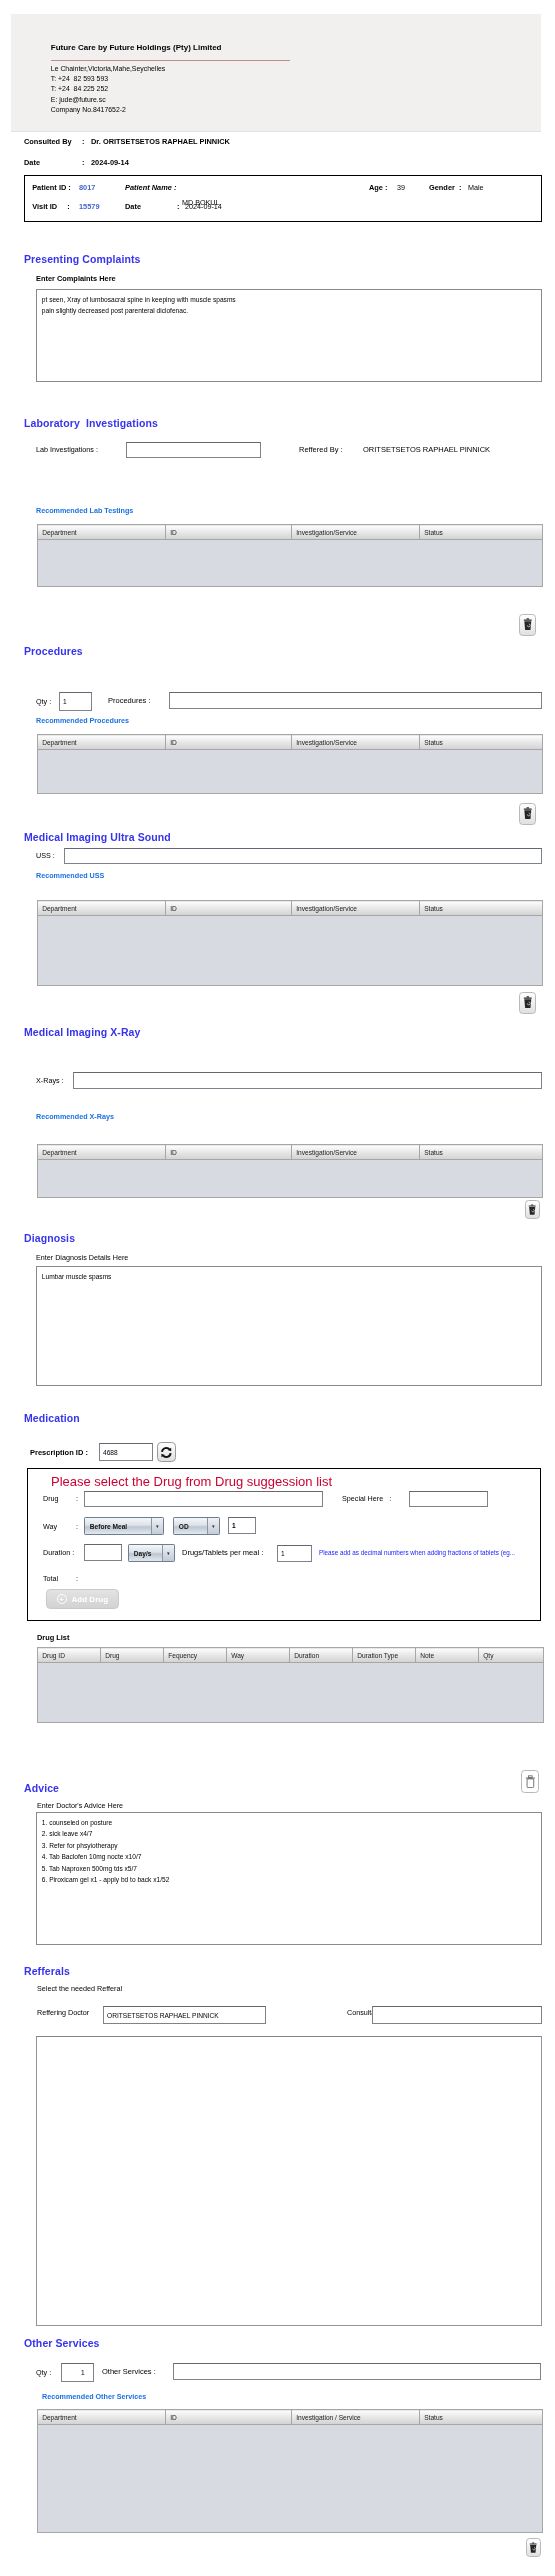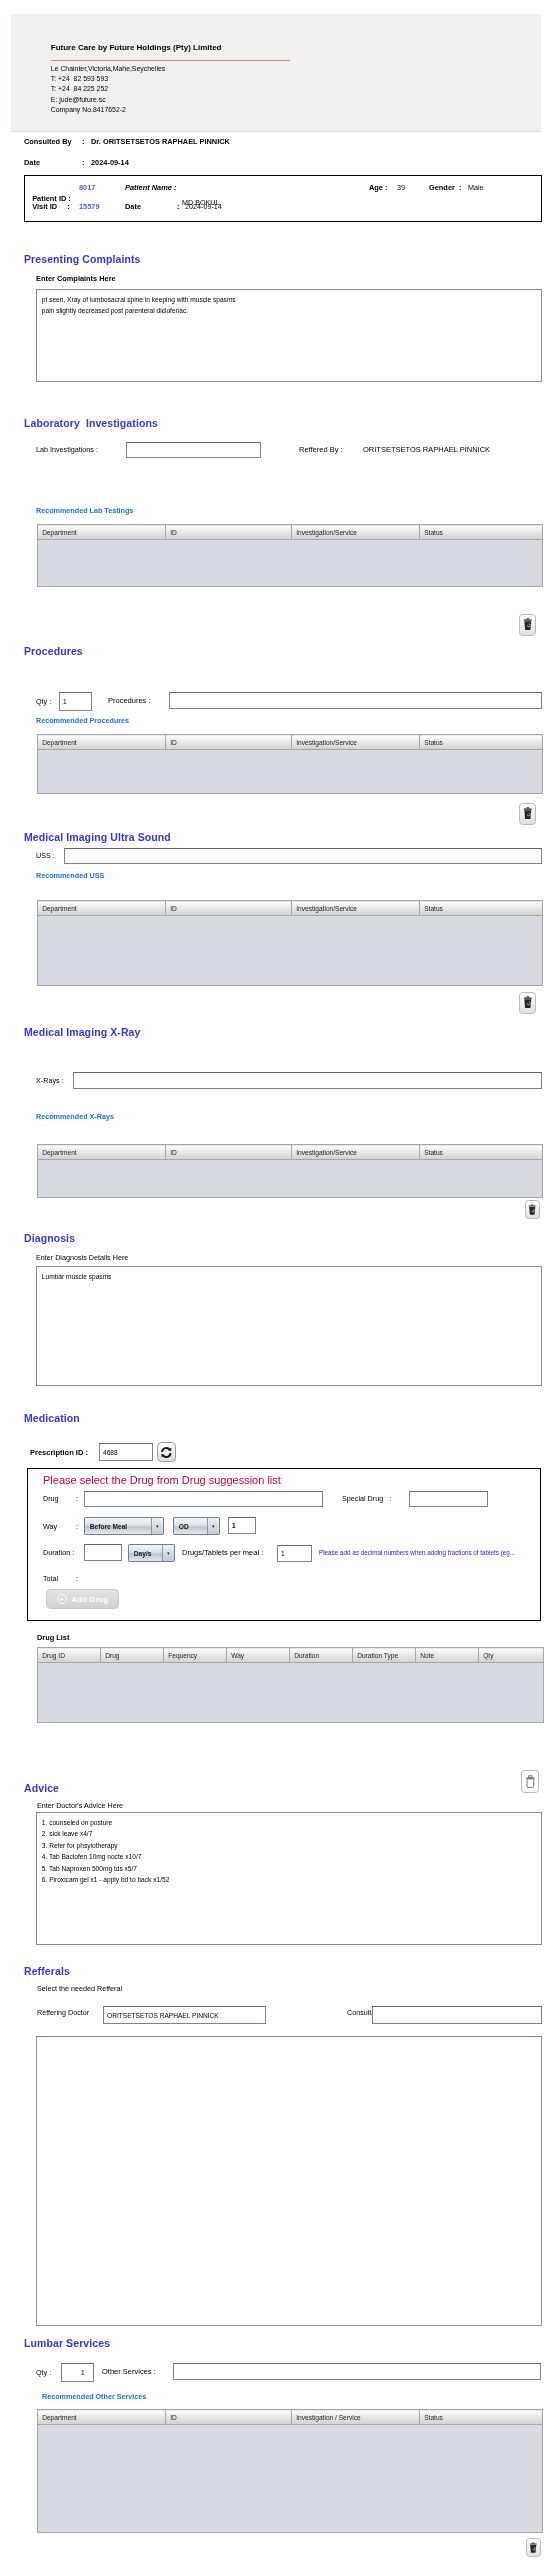--- a/index.html
+++ b/index.html
@@ -27,21 +27,21 @@
        font-size:6.6px;font-weight:bold;color:#111;height:18px;padding-left:4.8px;}
   .sel .sel-txt{flex:1;}
   .sel .arrow-box{width:11.4px;height:100%;display:flex;align-items:center;justify-content:center;
        border-left:0.6px solid #8a97a6;background:linear-gradient(#eef1f5,#c2cbd7);font-size:4.2px;color:#222;}
   .add-btn{box-sizing:border-box;display:flex;align-items:center;gap:4.8px;border:0.6px solid #c9c9c9;border-radius:4.2px;
        background:linear-gradient(#e3e3e3,#d2d2d2);color:#fff;font-size:8px;font-weight:bold;
        padding:0 9.6px;height:20.3px;}
   .plus-circ{width:10.2px;height:10.2px;border:1.2px solid #fff;border-radius:50%;display:flex;align-items:center;
        justify-content:center;font-size:7.2px;font-weight:bold;color:#fff;line-height:1;box-sizing:border-box;}
   .blue-val{color:#4666c8;font-weight:bold;}
-  .red-txt{color:#cc0033;font-size:11px;}
+  .red-txt{color:#cc0033;font-size:13px;margin-left:8px;}
   .blue-hint{color:#1b1bff;font-size:6.3px;}
   .refresh-btn{box-sizing:border-box;width:19px;height:20.3px;border:0.6px solid #9a9a9a;border-radius:4.2px;
        background:linear-gradient(#ffffff,#dfdfdf);display:flex;align-items:center;justify-content:center;}
   .med-box{box-sizing:border-box;border:1.8px solid #000;background:#fff;}
   .white-box{box-sizing:border-box;border:0.6px solid #8f959c;border-top:1.2px solid #7d848c;background:#fff;}
 </style>
 </head>
 <body>
 
 <div class="page">
@@ -62,21 +62,21 @@
 
   <div class="abs lbl-b" style="left:24px;top:137px;">Consulted By</div>
   <div class="abs lbl-b" style="left:82px;top:137px;">:</div>
   <div class="abs lbl-b" style="left:91px;top:137px;">Dr.  ORITSETSETOS RAPHAEL PINNICK</div>
 
   <div class="abs lbl-b" style="left:24px;top:158px;">Date</div>
   <div class="abs lbl-b" style="left:82px;top:158px;">:</div>
   <div class="abs lbl-b" style="left:91px;top:158px;">2024-09-14</div>
 
   <div class="abs" style="left:24px;top:175px;width:516px;height:45px;border:1.2px solid #000;">
-    <span class="abs lbl-b" style="left:7.2px;top:6.6px;margin-top:11px;">Patient ID :</span>
+    <span class="abs lbl-b" style="left:7.2px;top:6.6px;">Patient ID :</span>
     <span class="abs lbl-b blue-val" style="left:54px;top:6.6px;">8017</span>
     <span class="abs lbl-b" style="left:100px;top:6.6px;font-style:italic;">Patient Name :</span>
     <span class="abs lbl" style="left:157px;top:6.6px;margin-top:15px;">MD BOKUL</span>
     <span class="abs lbl-b" style="left:344px;top:6.6px;">Age :</span>
     <span class="abs lbl" style="left:372px;top:6.6px;">39</span>
     <span class="abs lbl-b pre" style="left:404px;top:6.6px;">Gender  :</span>
     <span class="abs lbl" style="left:443px;top:6.6px;">Male</span>
 
     <span class="abs lbl-b pre" style="left:7.2px;top:26px;">Visit ID     :</span>
     <span class="abs lbl-b blue-val" style="left:54px;top:26px;">15579</span>
@@ -237,21 +237,21 @@
       <path d="M2.5 19.5 L2.5 13 L8.5 15.5 Z" fill="#141414"></path>
     </svg>
   </div>
 
   <div class="abs med-box" style="left:27px;top:1468px;width:514px;height:153px;">
     <div class="abs red-txt" style="left:15px;top:5.4px;">Please select the Drug from Drug suggession list</div>
 
     <div class="abs lbl" style="left:15px;top:25px;">Drug</div>
     <div class="abs lbl" style="left:48px;top:25px;">:</div>
     <input class="abs inp" style="left: 56px; top: 21.5px; width: 239px; height: 16px;">
-    <div class="abs lbl pre" style="left:314px;top:25px;">Special Drug   :</div>
+    <div class="abs lbl pre" style="left:314px;top:25px;">Special Here   :</div>
     <input class="abs inp" style="left: 381px; top: 21.5px; width: 79px; height: 16px;">
 
     <div class="abs lbl" style="left:15px;top:53px;">Way</div>
     <div class="abs lbl" style="left:48px;top:53px;">:</div>
     <div class="abs sel" style="left:56px;top:48px;width:80px;">
       <span class="sel-txt">Before Meal</span>
       <span class="arrow-box">▼</span>
     </div>
     <div class="abs sel" style="left:145px;top:48px;width:47px;">
       <span class="sel-txt">OD</span>
@@ -324,21 +324,21 @@
 6. Piroxicam gel x1 - apply bd to back x1/52</div>
 
   <div class="abs sec-title" style="left:24px;top:1965px;">Refferals</div>
   <div class="abs lbl" style="left:37px;top:1984px;">Select the needed Refferal</div>
   <div class="abs lbl" style="left:37px;top:2008px;">Reffering Doctor</div>
   <input class="abs inp" style="left: 103px; top: 2006px; width: 163px; height: 18px;" value="ORITSETSETOS RAPHAEL PINNICK">
   <div class="abs lbl" style="left:330px;top:2008px;margin-left:17px;">Consultant</div>
   <input class="abs inp" style="left: 372px; top: 2006px; width: 170px; height: 18px;">
   <div class="abs white-box" style="left:36px;top:2036px;width:506px;height:290px;"></div>
 
-  <div class="abs sec-title" style="left:24px;top:2337px;">Lumbar Services</div>
+  <div class="abs sec-title" style="left:24px;top:2337px;">Other Services</div>
   <div class="abs lbl" style="left:36px;top:2368px;">Qty :</div>
   <input class="abs inp" style="left: 61px; top: 2363px; width: 33px; height: 19px; text-align: right; padding-right: 8.4px;" value="1">
   <div class="abs lbl" style="left:102px;top:2367px;font-size:7.5px;">Other Services :</div>
   <input class="abs inp" style="left: 173px; top: 2363px; width: 368px; height: 16.7px;">
   <div class="abs link" style="left:42px;top:2392px;">Recommended Other Services</div>
   <table class="abs tbl" style="left:37px;top:2409px;width:504px;">
     <colgroup>
         <col style="width:128px">
         <col style="width:126px">
         <col style="width:128px">

